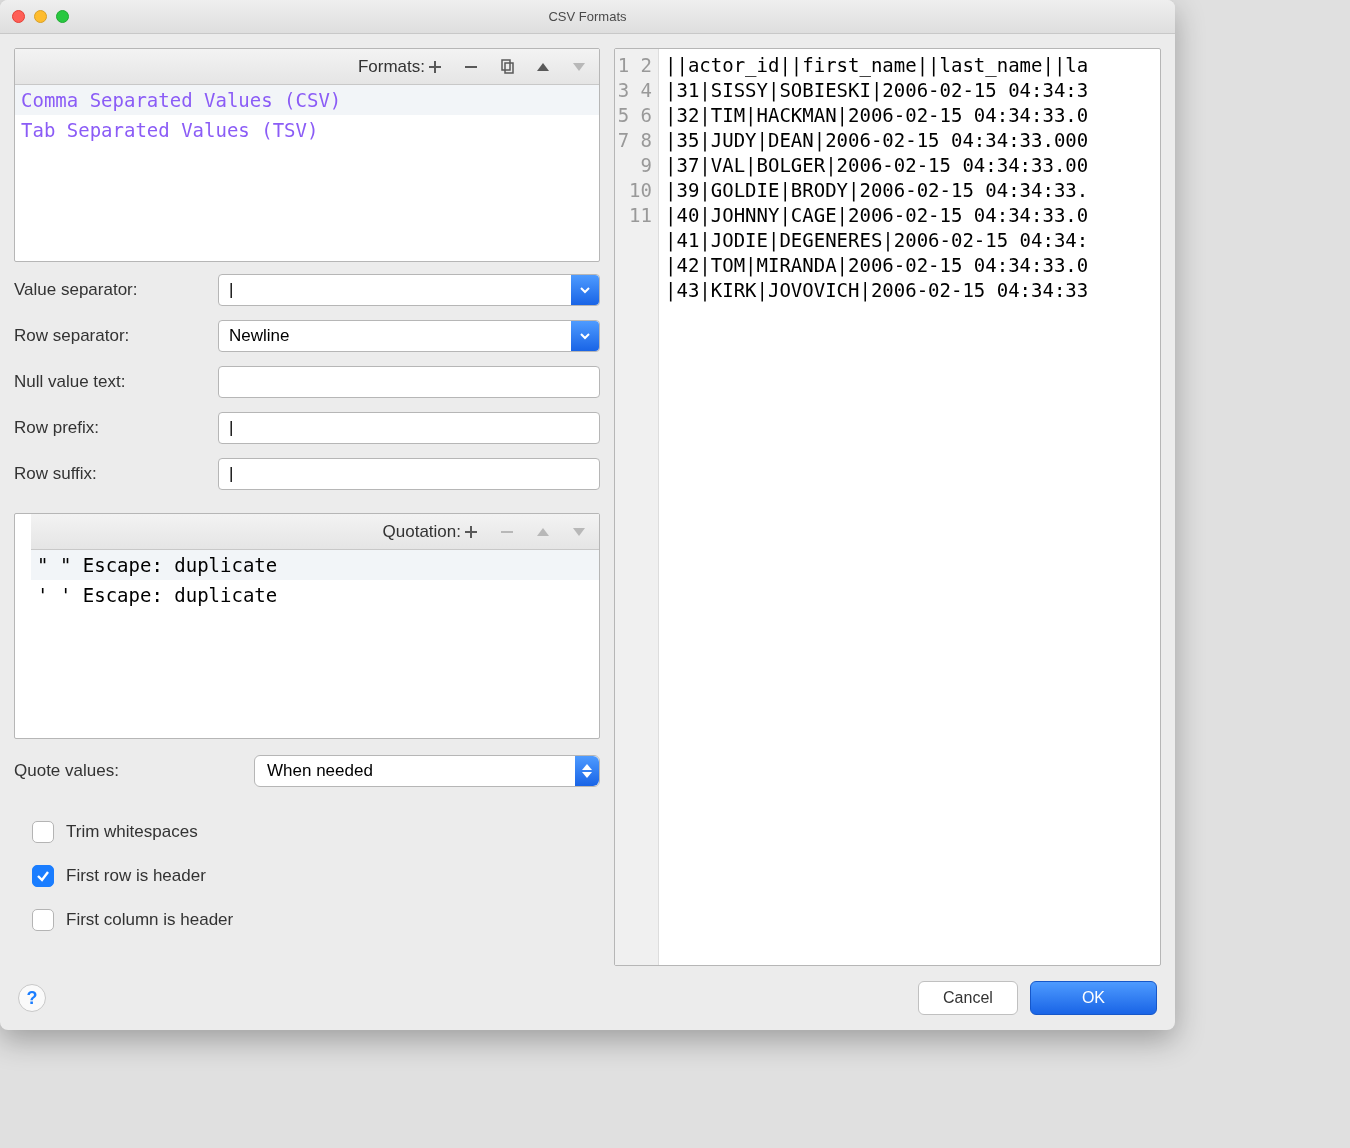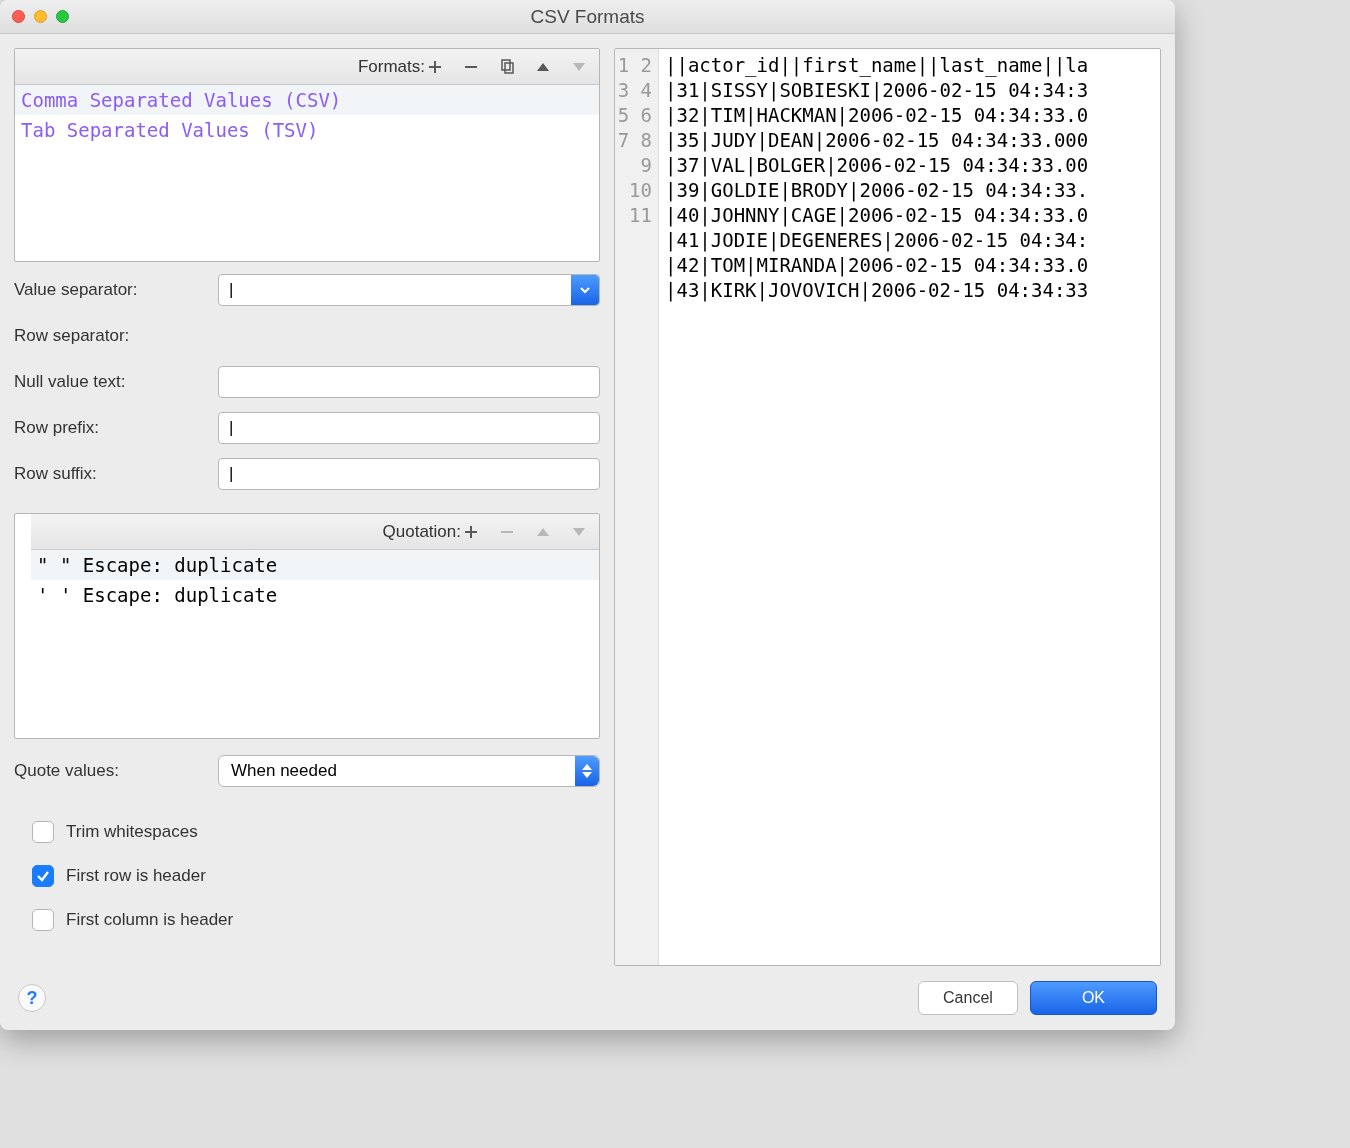--- a/index.html
+++ b/index.html
@@ -30,21 +30,21 @@
     align-items: center;
     position: relative;
   }
   .traffic { display: flex; gap: 9px; padding-left: 12px; }
   .tl { width: 13px; height: 13px; border-radius: 50%; }
   .tl.red { background:#ff5f57; border:1px solid #e43f35;}
   .tl.yellow { background:#febc2e; border:1px solid #d8a027;}
   .tl.green { background:#28c840; border:1px solid #1faa32;}
   .title {
     position: absolute; left:0; right:0; text-align:center;
-    font-size: 19px; color:#4a4a4a; pointer-events:none;
+    font-size: 13px; color:#4a4a4a; pointer-events:none;
   }
   .body {
     flex:1; display:flex; padding: 14px 14px 0 14px; gap:14px; overflow:hidden;
   }
   .leftcol { width: 586px; display:flex; flex-direction:column; gap:10px; }
   .rightcol { flex:1; display:flex; }
 
   .panel {
     border:1px solid #b6b6b6;
     background:#fff;
@@ -84,21 +84,21 @@
     border-top-right-radius:4px; border-bottom-right-radius:4px;
     display:flex; align-items:center; justify-content:center; color:#fff;
   }
   .textinput {
     flex:1; height:32px; border:1px solid #b6b6b6; border-radius:4px;
     background:#fff; padding:0 10px; font-size:17px;
   }
   .select {
     flex:1; height:32px; border:1px solid #b6b6b6; border-radius:6px;
     background:#fff; display:flex; align-items:center; position:relative;
-    padding:0 30px 0 12px; font-size:17px;
+    padding:0 30px 0 12px; font-size:17px;margin-left:36px;
   }
   .select .arrows {
     position:absolute; right:0; top:0; bottom:0; width:24px;
     background:linear-gradient(#4e9bff,#1964e6);
     border-top-right-radius:6px; border-bottom-right-radius:6px;
     display:flex; flex-direction:column; align-items:center; justify-content:center; color:#fff;
   }
   .quotrow {
     height:30px; display:flex; align-items:center;
     font-family: Menlo, monospace; font-size:19px; color:#000;
@@ -209,20 +209,28 @@
           <span class="arrow">
             <svg width="12" height="12" viewBox="0 0 12 12">
                 <path d="M2 4l4 4 4-4" fill="none" stroke="#fff" stroke-width="2"></path>
               </svg>
           </span>
         </div>
       </div>
 
       <div class="formrow">
         <span class="formlbl">Row separator:</span>
+        <div class="combo">
+          <span>Newline</span>
+          <span class="arrow">
+            <svg width="12" height="12" viewBox="0 0 12 12">
+                <path d="M2 4l4 4 4-4" fill="none" stroke="#fff" stroke-width="2"></path>
+              </svg>
+          </span>
+        </div>
       </div>
 
       <div class="formrow">
         <span class="formlbl">Null value text:</span>
         <input class="textinput" value="" style="">
       </div>
 
       <div class="formrow">
         <span class="formlbl">Row prefix:</span>
         <input class="textinput" value="|" style="">

